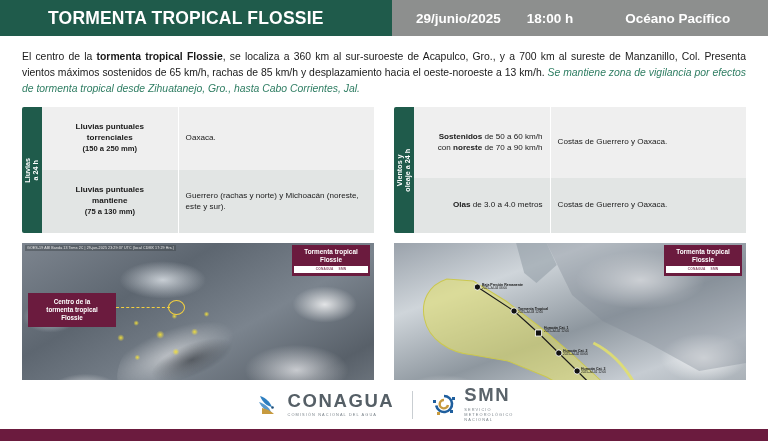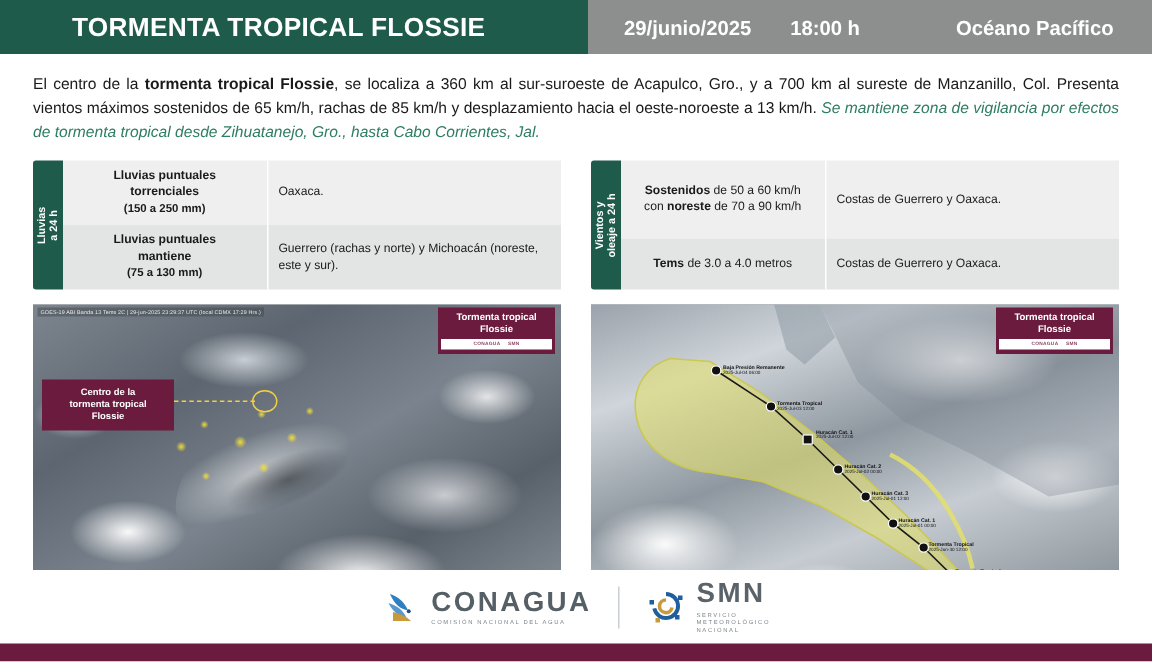--- a/index.html
+++ b/index.html
@@ -17,21 +17,21 @@
     width: 392px; background: #1f5b4b; color: #ffffff;
     display: flex; align-items: center; padding-left: 48px;
     font-size: 17.5px; font-weight: bold; letter-spacing: 0.2px;
     white-space: nowrap;
   }
   .header-meta {
     flex: 1; background: #8d8f8e; color: #ffffff;
     display: flex; align-items: center; gap: 26px; padding-left: 24px;
     font-size: 13.5px; font-weight: bold;
   }
-  .header-meta .basin { margin-left: 38px; }
+  .header-meta .basin { margin-left: 26px; }
 
   
   .summary {
     margin: 13px 22px 0 22px;
     font-size: 10.4px; line-height: 1.52; color: #1a1a1a;
     text-align: justify;
   }
   .summary b { font-weight: bold; }
   .summary .warn { color: #2e7d62; font-style: italic; }
 
@@ -43,27 +43,27 @@
     display: flex; align-items: center; justify-content: center;
     border-radius: 2px 0 0 2px;
   }
   .tbl-side span {
     transform: rotate(-90deg); white-space: nowrap;
     font-size: 7.2px; font-weight: bold; line-height: 1.15; text-align: center;
   }
   .tbl { flex: 1; border-collapse: collapse; table-layout: fixed; }
   .tbl tr.r0 td { background: #efefef; }
   .tbl tr.r1 td { background: #e2e5e4; }
-  .tbl td { padding: 5px 7px; font-size: 8.1px; color: #1a1a1a; vertical-align: middle; }
+  .tbl td { padding: 15px 7px; font-size: 8.1px; color: #1a1a1a; vertical-align: middle; }
   .tbl td.k { width: 41%; text-align: center; font-weight: normal; line-height: 1.35; }
   .tbl td.k b { font-weight: bold; }
   .tbl td.v { border-left: 1px solid #ffffff; line-height: 1.35; }
   .rain .tbl td.k { font-weight: bold; }
   .rain .tbl td.k .mm { font-size: 7.6px; }
-  .wind .tbl td.k { text-align: center; }
+  .wind .tbl td.k { text-align: right; }
 
   
   .panels { display: flex; gap: 20px; margin: 10px 22px 0 22px; }
   .panel { position: relative; flex: 1; height: 205px; overflow: hidden; background: #6e7680; }
 
   
   .sat-bg {
     position: absolute; inset: 0;
     background:
       radial-gradient(ellipse 55px 30px at 18% 74%, rgba(255,255,255,.95), rgba(255,255,255,0) 70%),
@@ -218,21 +218,21 @@
         <tbody>
             <tr class="r0">
           <td class="k">
             <b>Sostenidos</b><span> de 50 a 60 km/h</span><br>
             <span>con </span><b>noreste</b><span> de 70 a 90 km/h</span>
           </td>
           <td class="v">Costas de Guerrero y Oaxaca.</td>
         </tr>
         <tr class="r1">
           <td class="k">
-            <b>Tems</b><span> de 3.0 a 4.0 metros</span>
+            <b>Olas</b><span> de 3.0 a 4.0 metros</span>
           </td>
           <td class="v">Costas de Guerrero y Oaxaca.</td>
         </tr>
       </tbody>
         </table>
     </div>
 
   </div>
 
   <div class="panels">

